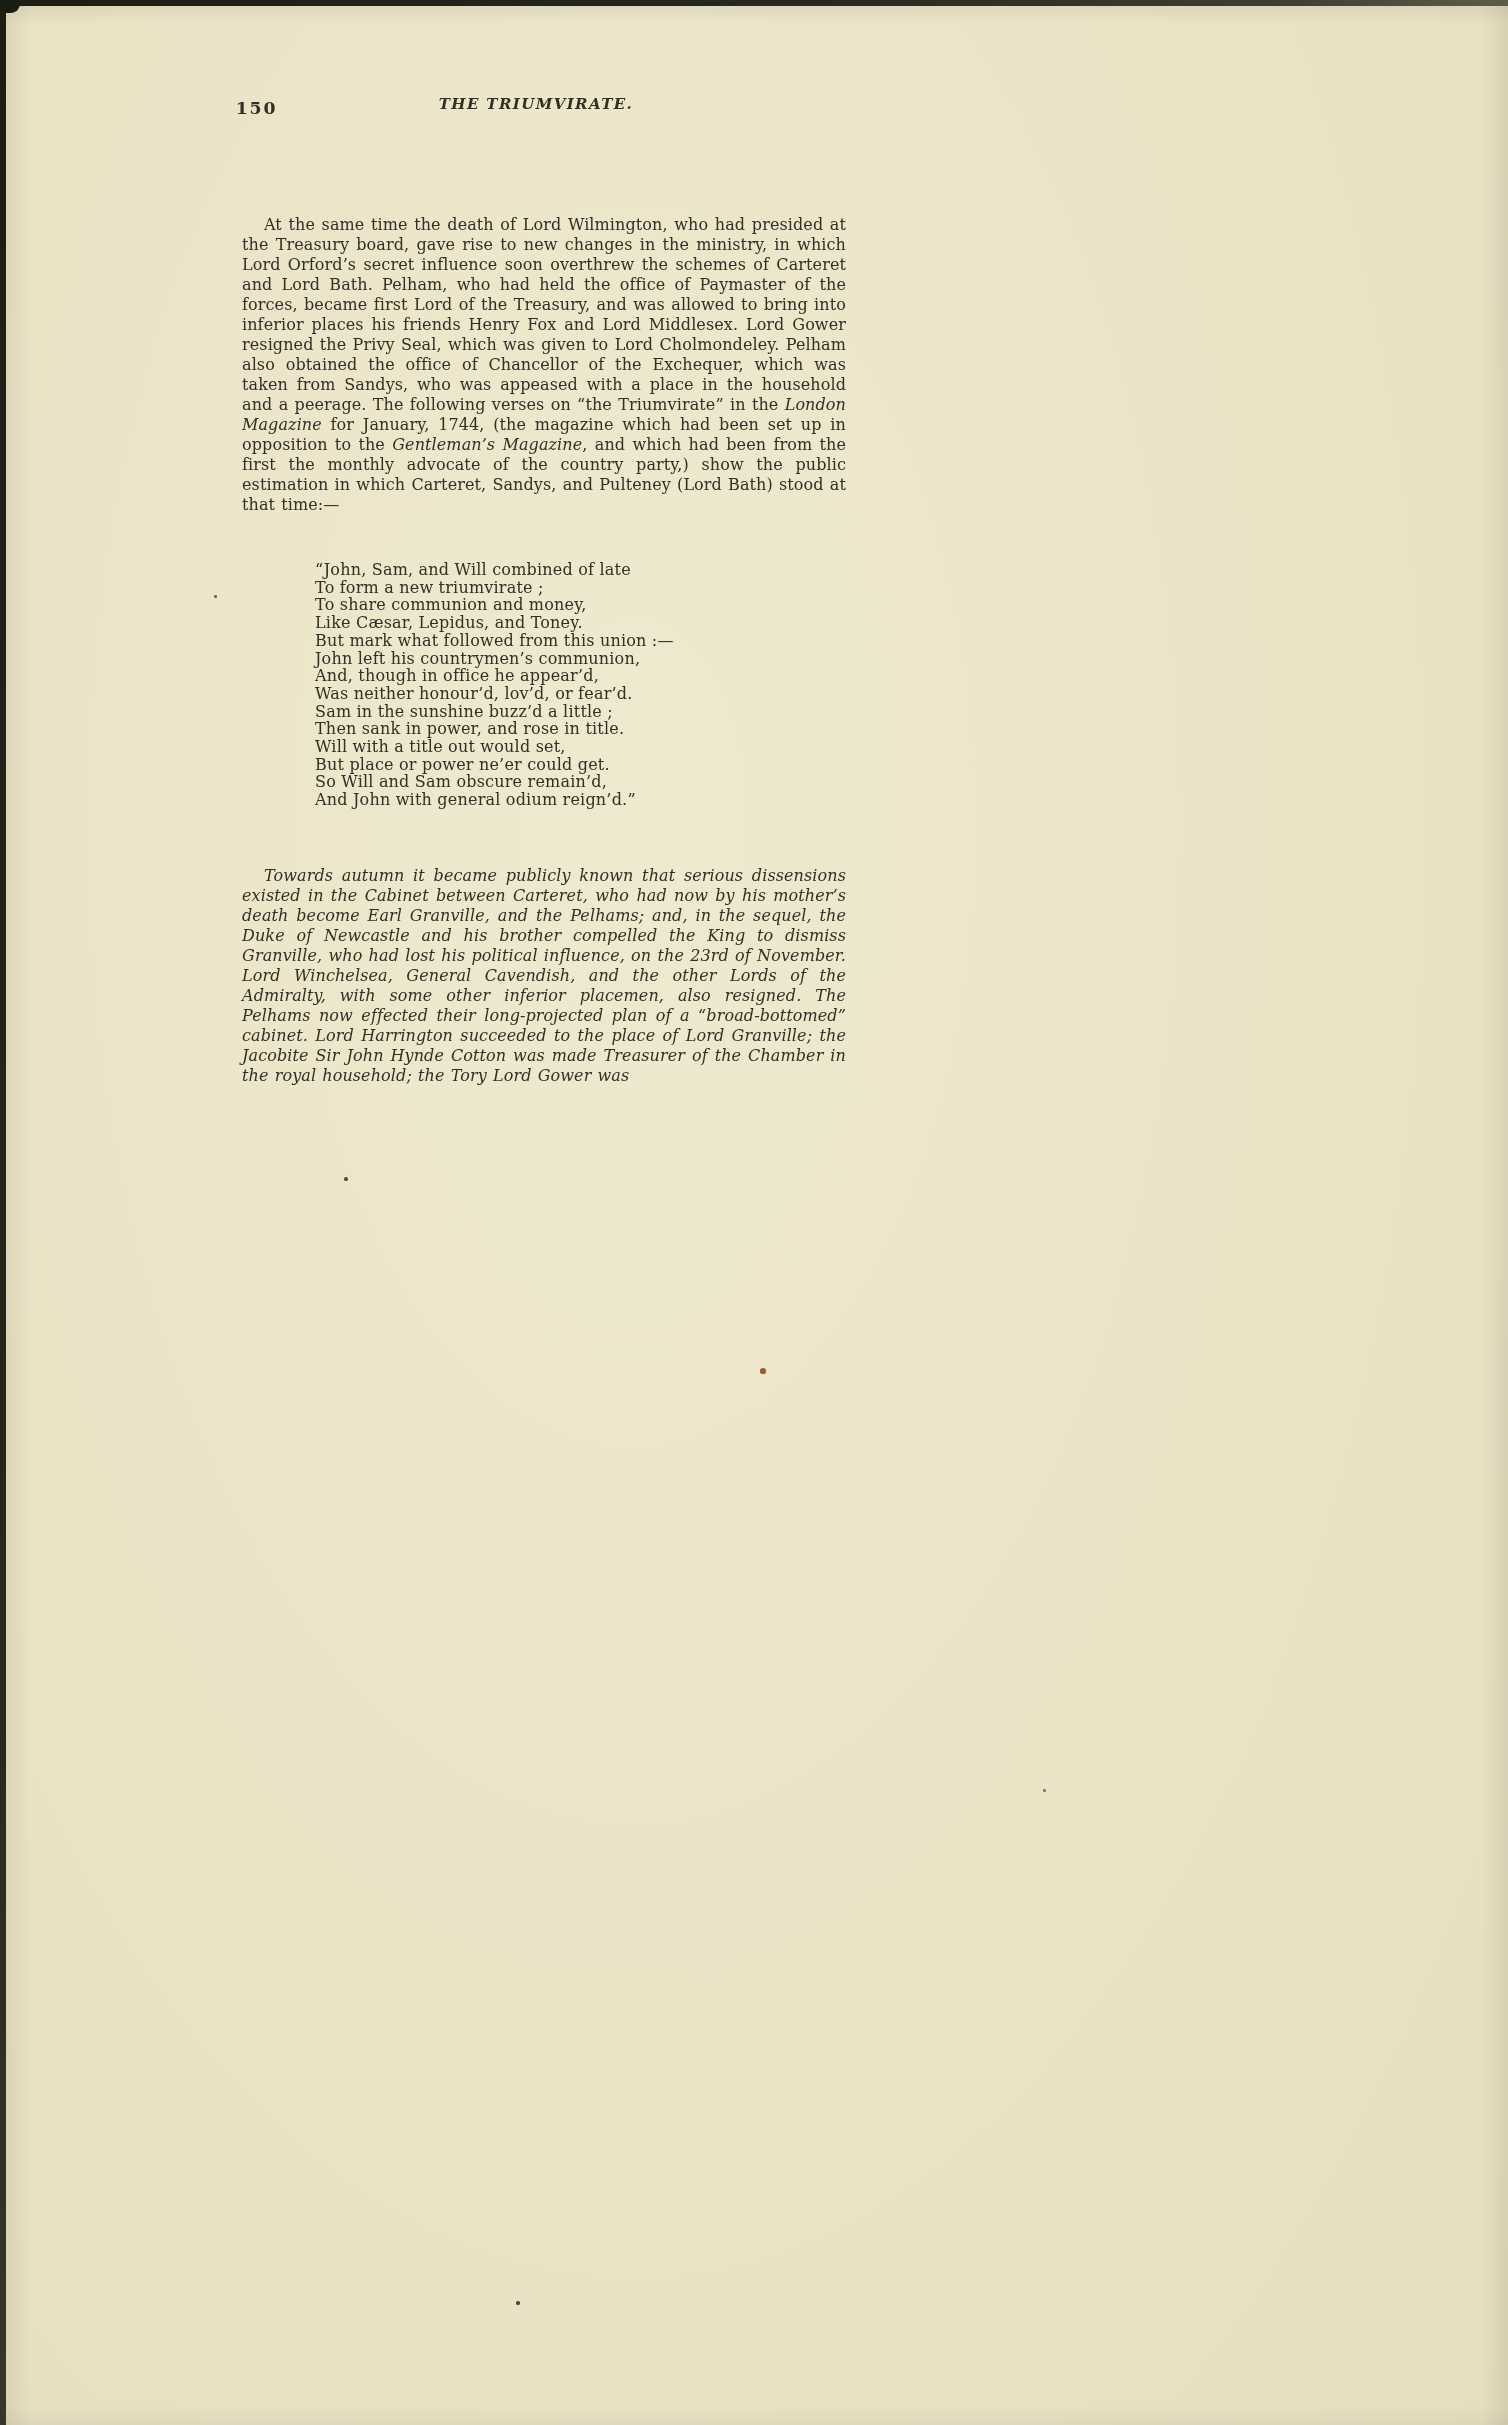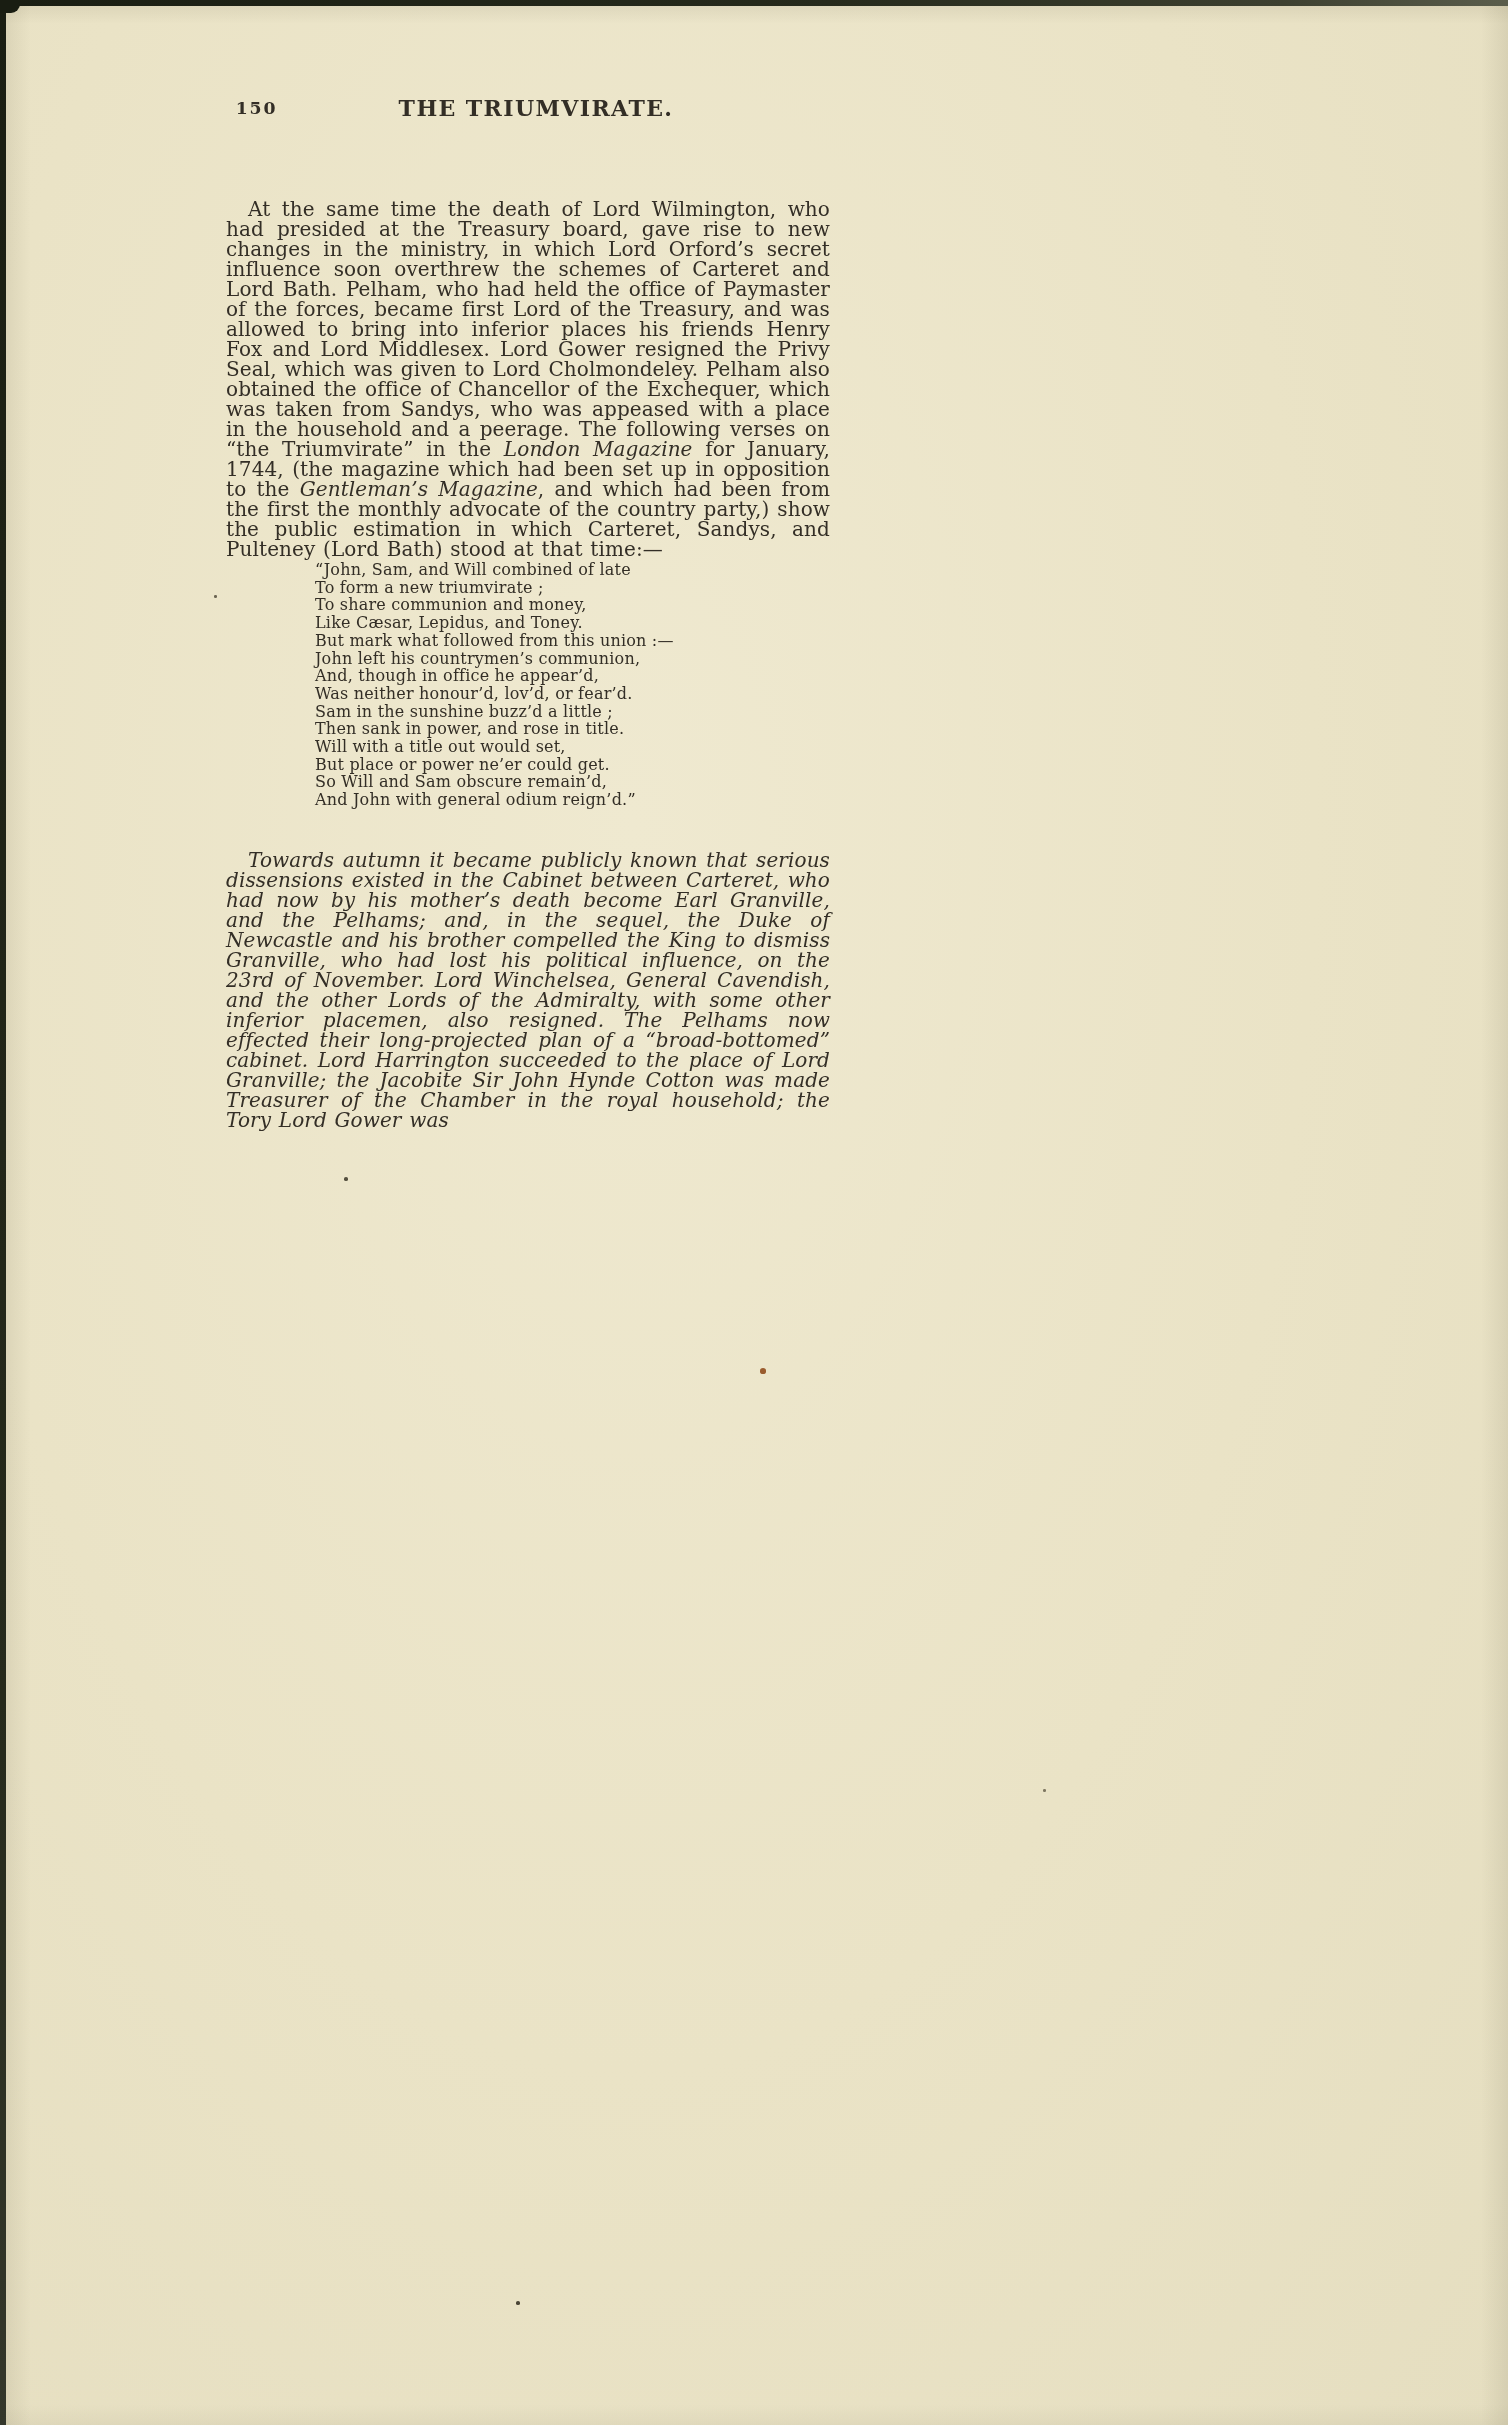--- a/index.html
+++ b/index.html
@@ -30,34 +30,34 @@
     position:absolute; top:0; left:0; width:20px; height:12.8px;
     background:#191d12; border-bottom-right-radius:9px;
   }
   .column { position:absolute; left:226px; top:0; width:604px; height:100%; }
   .runhead { position:absolute; top:95px; left:8px; width:100%; text-align:center; }
   .pagenum {
     position:absolute; left:1.8px; top:2.7px;
     font-size:17.3px; font-weight:bold; letter-spacing:1.8px;
   }
   .runtitle {
-    font-size:22px; font-weight:bold; letter-spacing:1.4px;
+    font-size:15px; font-weight:bold; font-style:italic; letter-spacing:1.4px;
   }
   .epigraph {
     position:absolute; top:135px; left:98px;
     font-size:14px; line-height:18px; letter-spacing:0.2px;
   }
   .epigraph .vline:nth-child(-n+2) { padding-left:45px; }
   .verse {
     position:absolute; top:561px; left:89px;
     font-size:16px; line-height:17.7px; letter-spacing:0.2px;
   }
   .body-par {
-    position:absolute; left:0; width:604px; margin:0;
-    text-align:justify; font-size:20px; line-height:20px;
+    position:absolute; left:0; width:604px; margin:16px;
+    text-align:justify; font-size:16px; line-height:20px;
     text-indent:22px; word-spacing:0.06em; letter-spacing:0.1px;
   }
   #par1 { top:199px; }
   #par2 { top:850px;font-style:italic; }
   .it { font-style:italic; }
   .speck { position:absolute; border-radius:50%; }
   #speck-1 { left:760px; top:1368px; width:6.4px; height:5.5px; background:var(--speck_rust,#9a5c2e); }
   #speck-2 { left:344px; top:1177px; width:3.7px; height:3.7px; background:#55503f; }
   #speck-3 { left:516px; top:2301px; width:3.7px; height:3.7px; background:#4a4536; }
   #speck-4 { left:1043px; top:1789px; width:2.7px; height:2.7px; background:#7d7660; }

